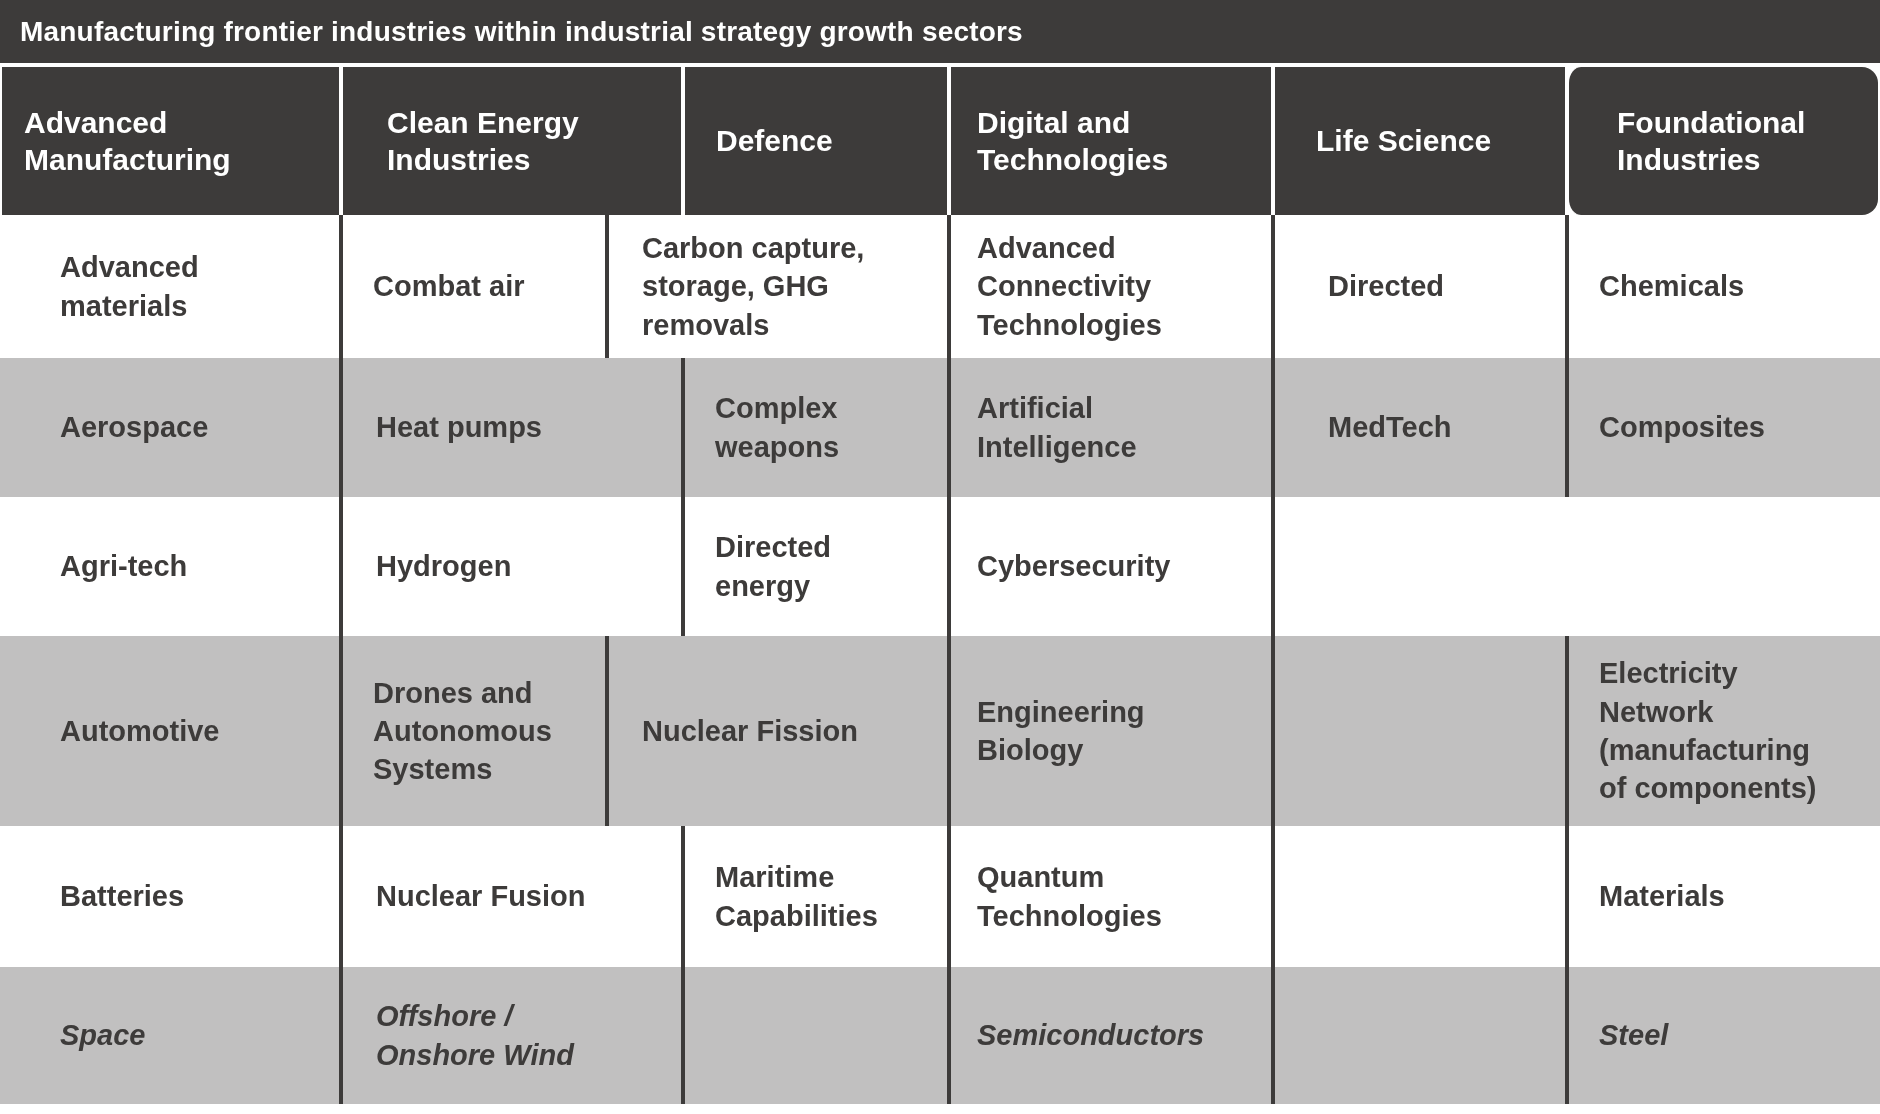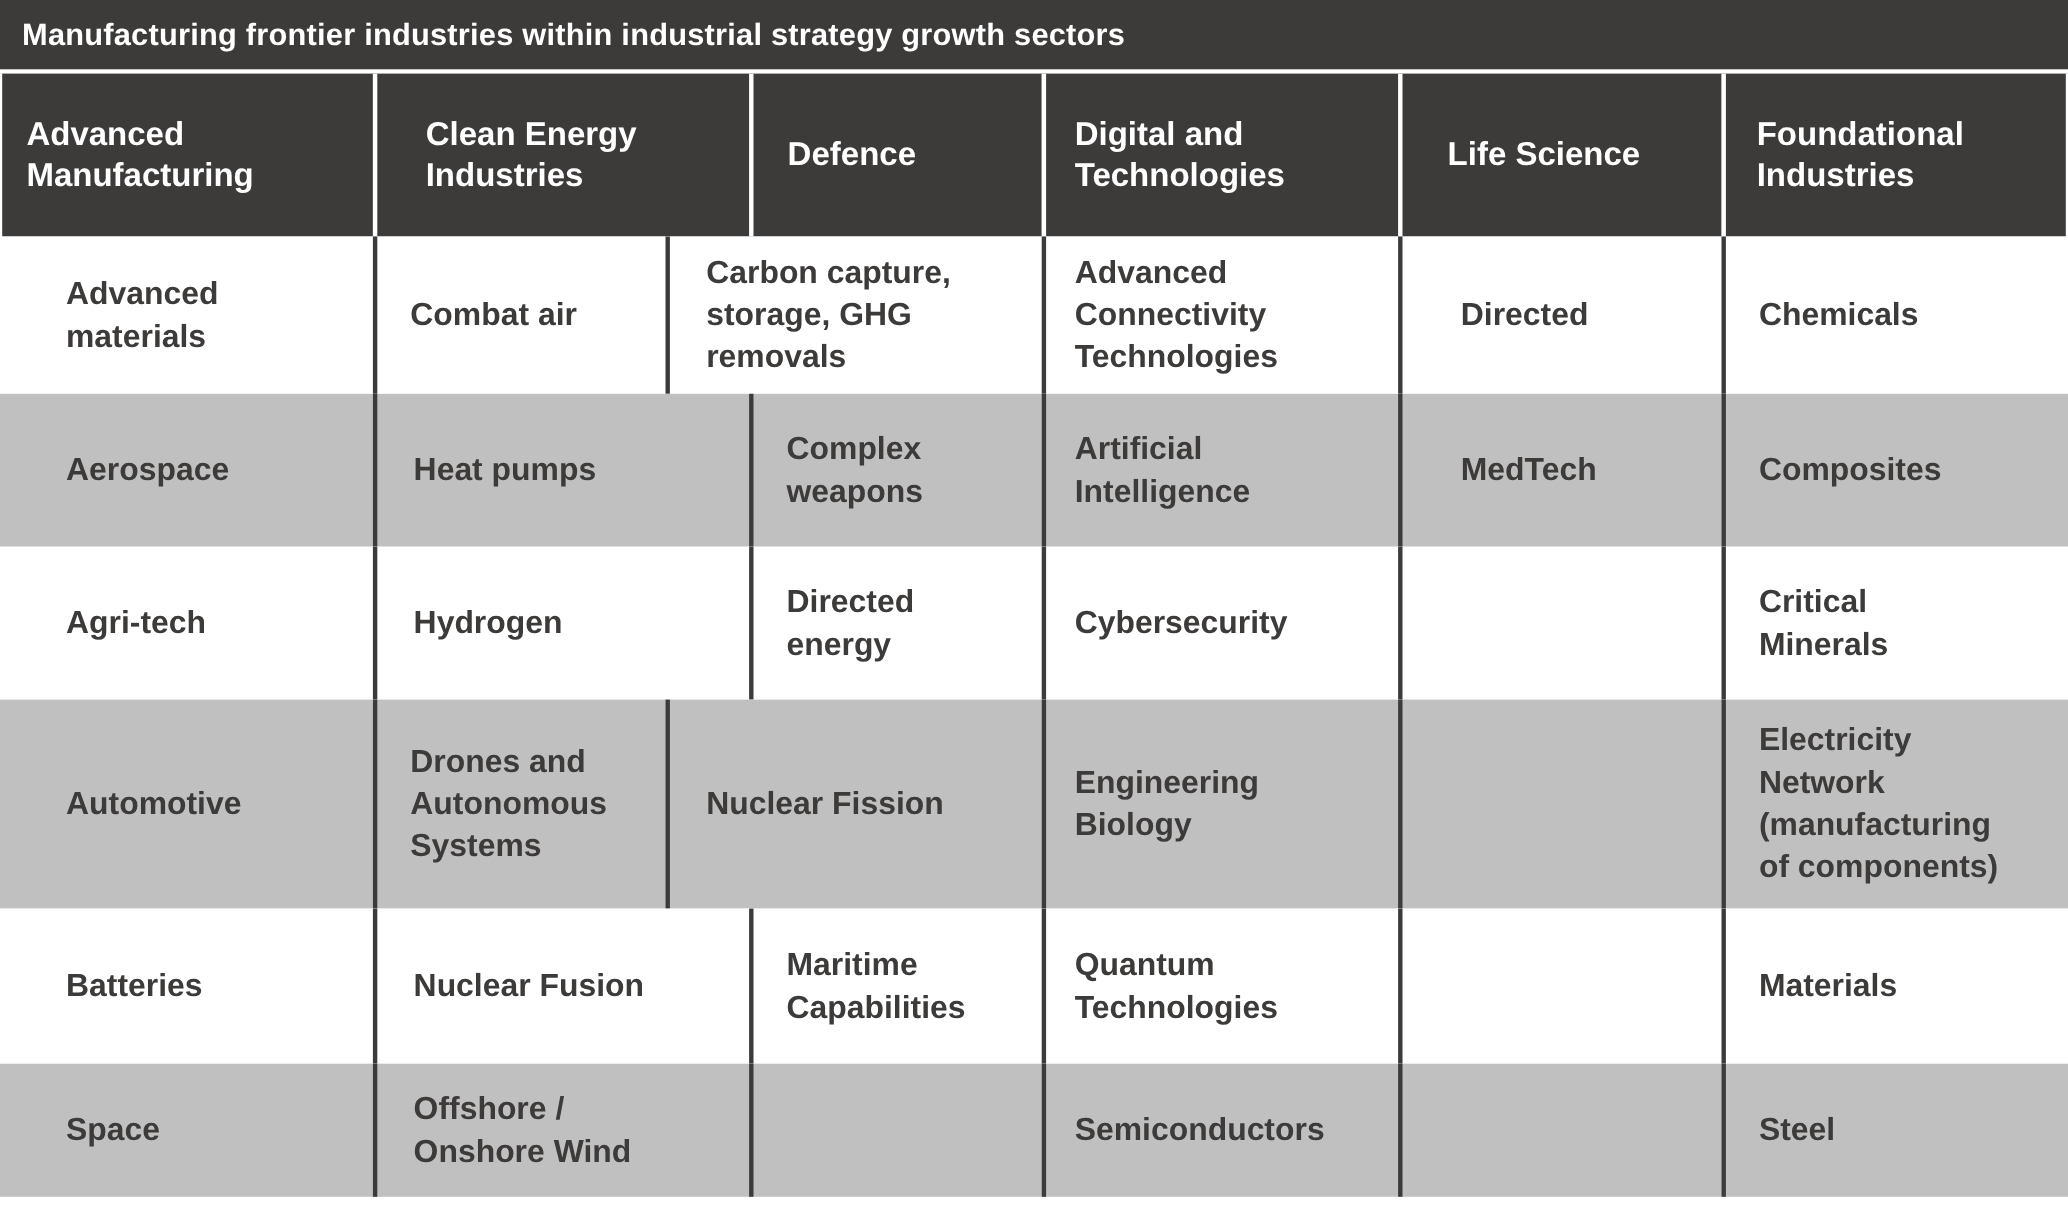--- a/index.html
+++ b/index.html
@@ -55,28 +55,28 @@
   .c3{width:266px;padding-left:30px;}
   .c4{width:324px;padding-left:26px;}
   .c5{width:294px;padding-left:53px;}
   .c6{width:315px;padding-left:30px;}
   
   .header-row .c1{width:337px;padding-left:22px;}
   .header-row .c2{padding-left:44px;}
   .header-row .c3{padding-left:31px;}
   .header-row .c4{padding-left:26px;}
   .header-row .c5{padding-left:41px;}
-  .header-row .c6{width:313px;padding-left:28px;}
+  .header-row .c6{width:313px;padding-left:48px;border-radius:16px;}
   
   .r1{height:143px;}
   .r2{height:139px;}
   .r3{height:139px;}
   .r4{height:190px;}
   .r5{height:141px;}
-  .r6{height:121px;}
+  .r6{height:137px;font-style:italic;}
 </style>
 </head>
 <body>
 
 <div class="figure">
 
   <div class="title-bar">
     <div class="title">Manufacturing frontier industries within industrial strategy growth sectors</div>
   </div>
 
@@ -118,22 +118,20 @@
     <div class="cell c6">Composites</div>
   </div>
 
   <div class="row r3">
     <div class="cell c1">Agri-tech</div>
     <div class="cell c2">Hydrogen</div>
     <div class="cell c3">Directed
 energy</div>
     <div class="cell c4">Cybersecurity</div>
     <div class="cell c5"></div>
-    <div class="cell c6">Critical
-Minerals</div>
   </div>
 
   <div class="row r4 shaded">
     <div class="cell c1">Automotive</div>
     <div class="cell c3">Drones and
 Autonomous
 Systems</div>
     <div class="cell c2">Nuclear Fission</div>
     <div class="cell c4">Engineering
 Biology</div>

